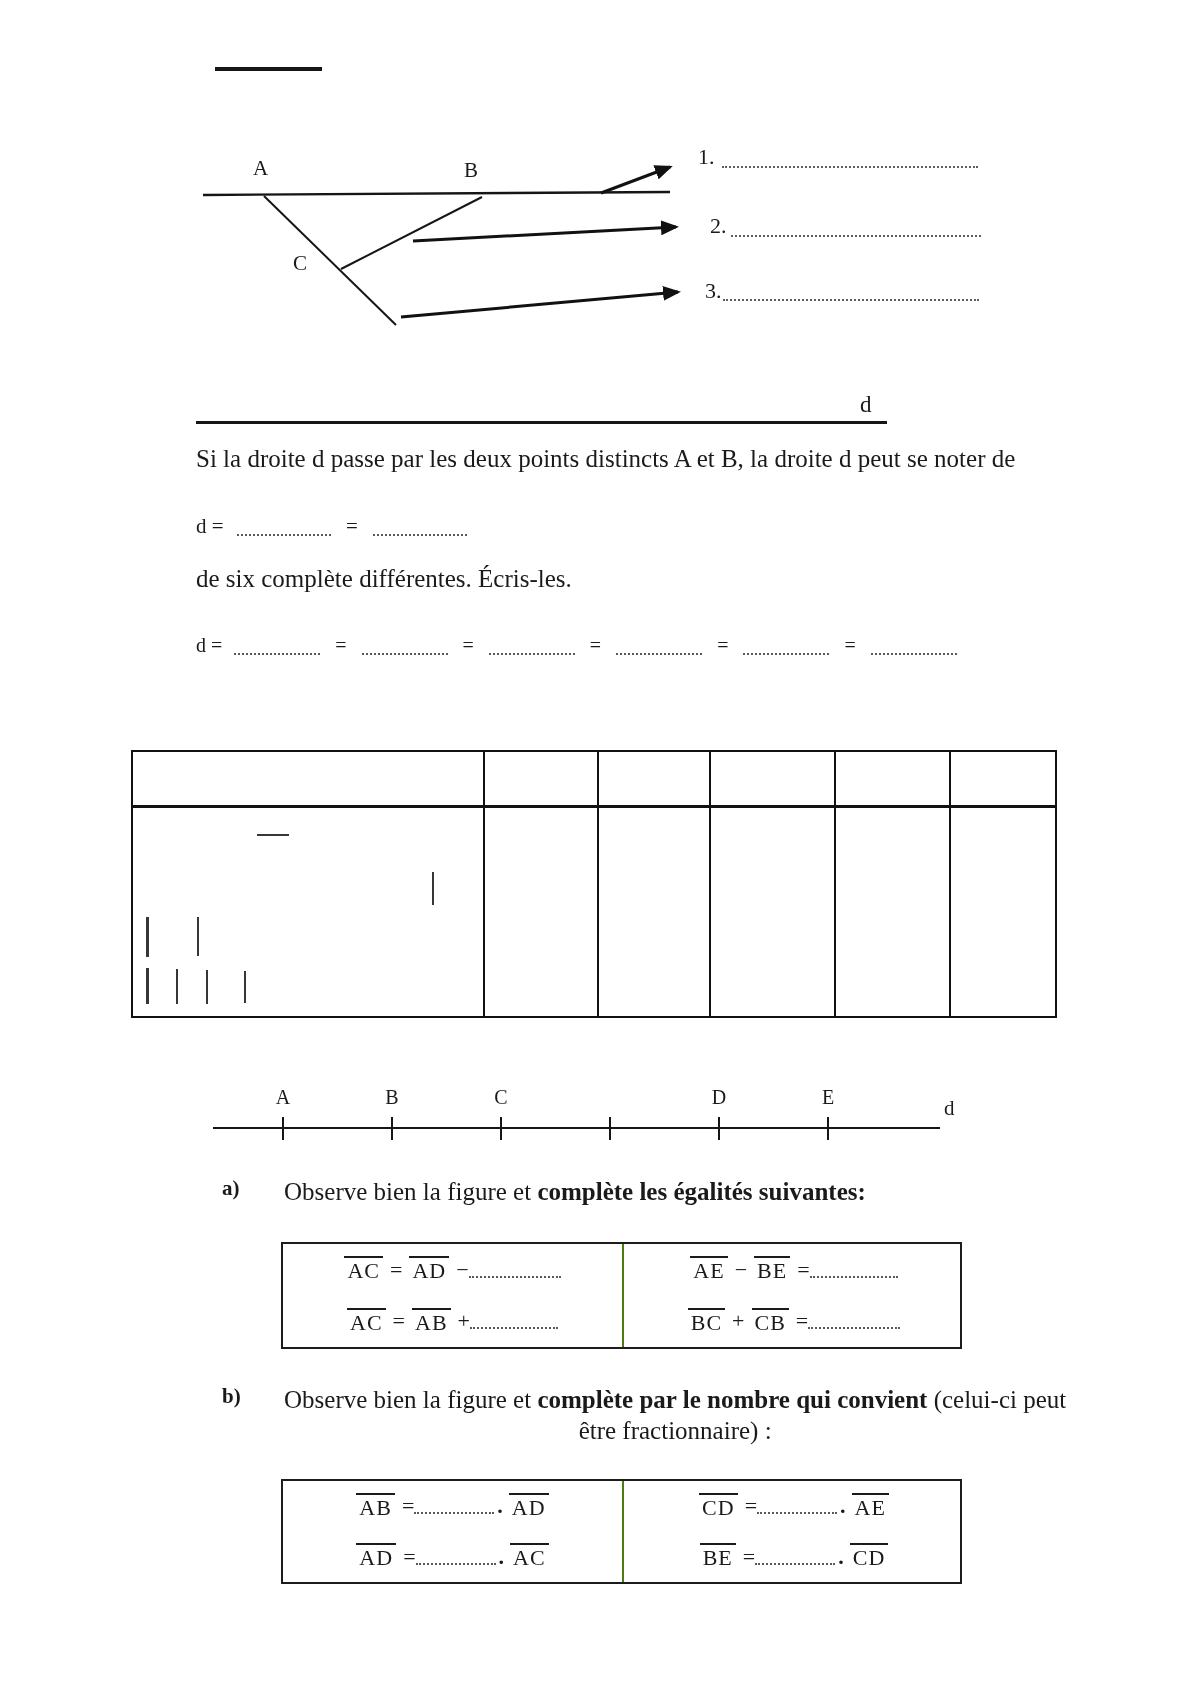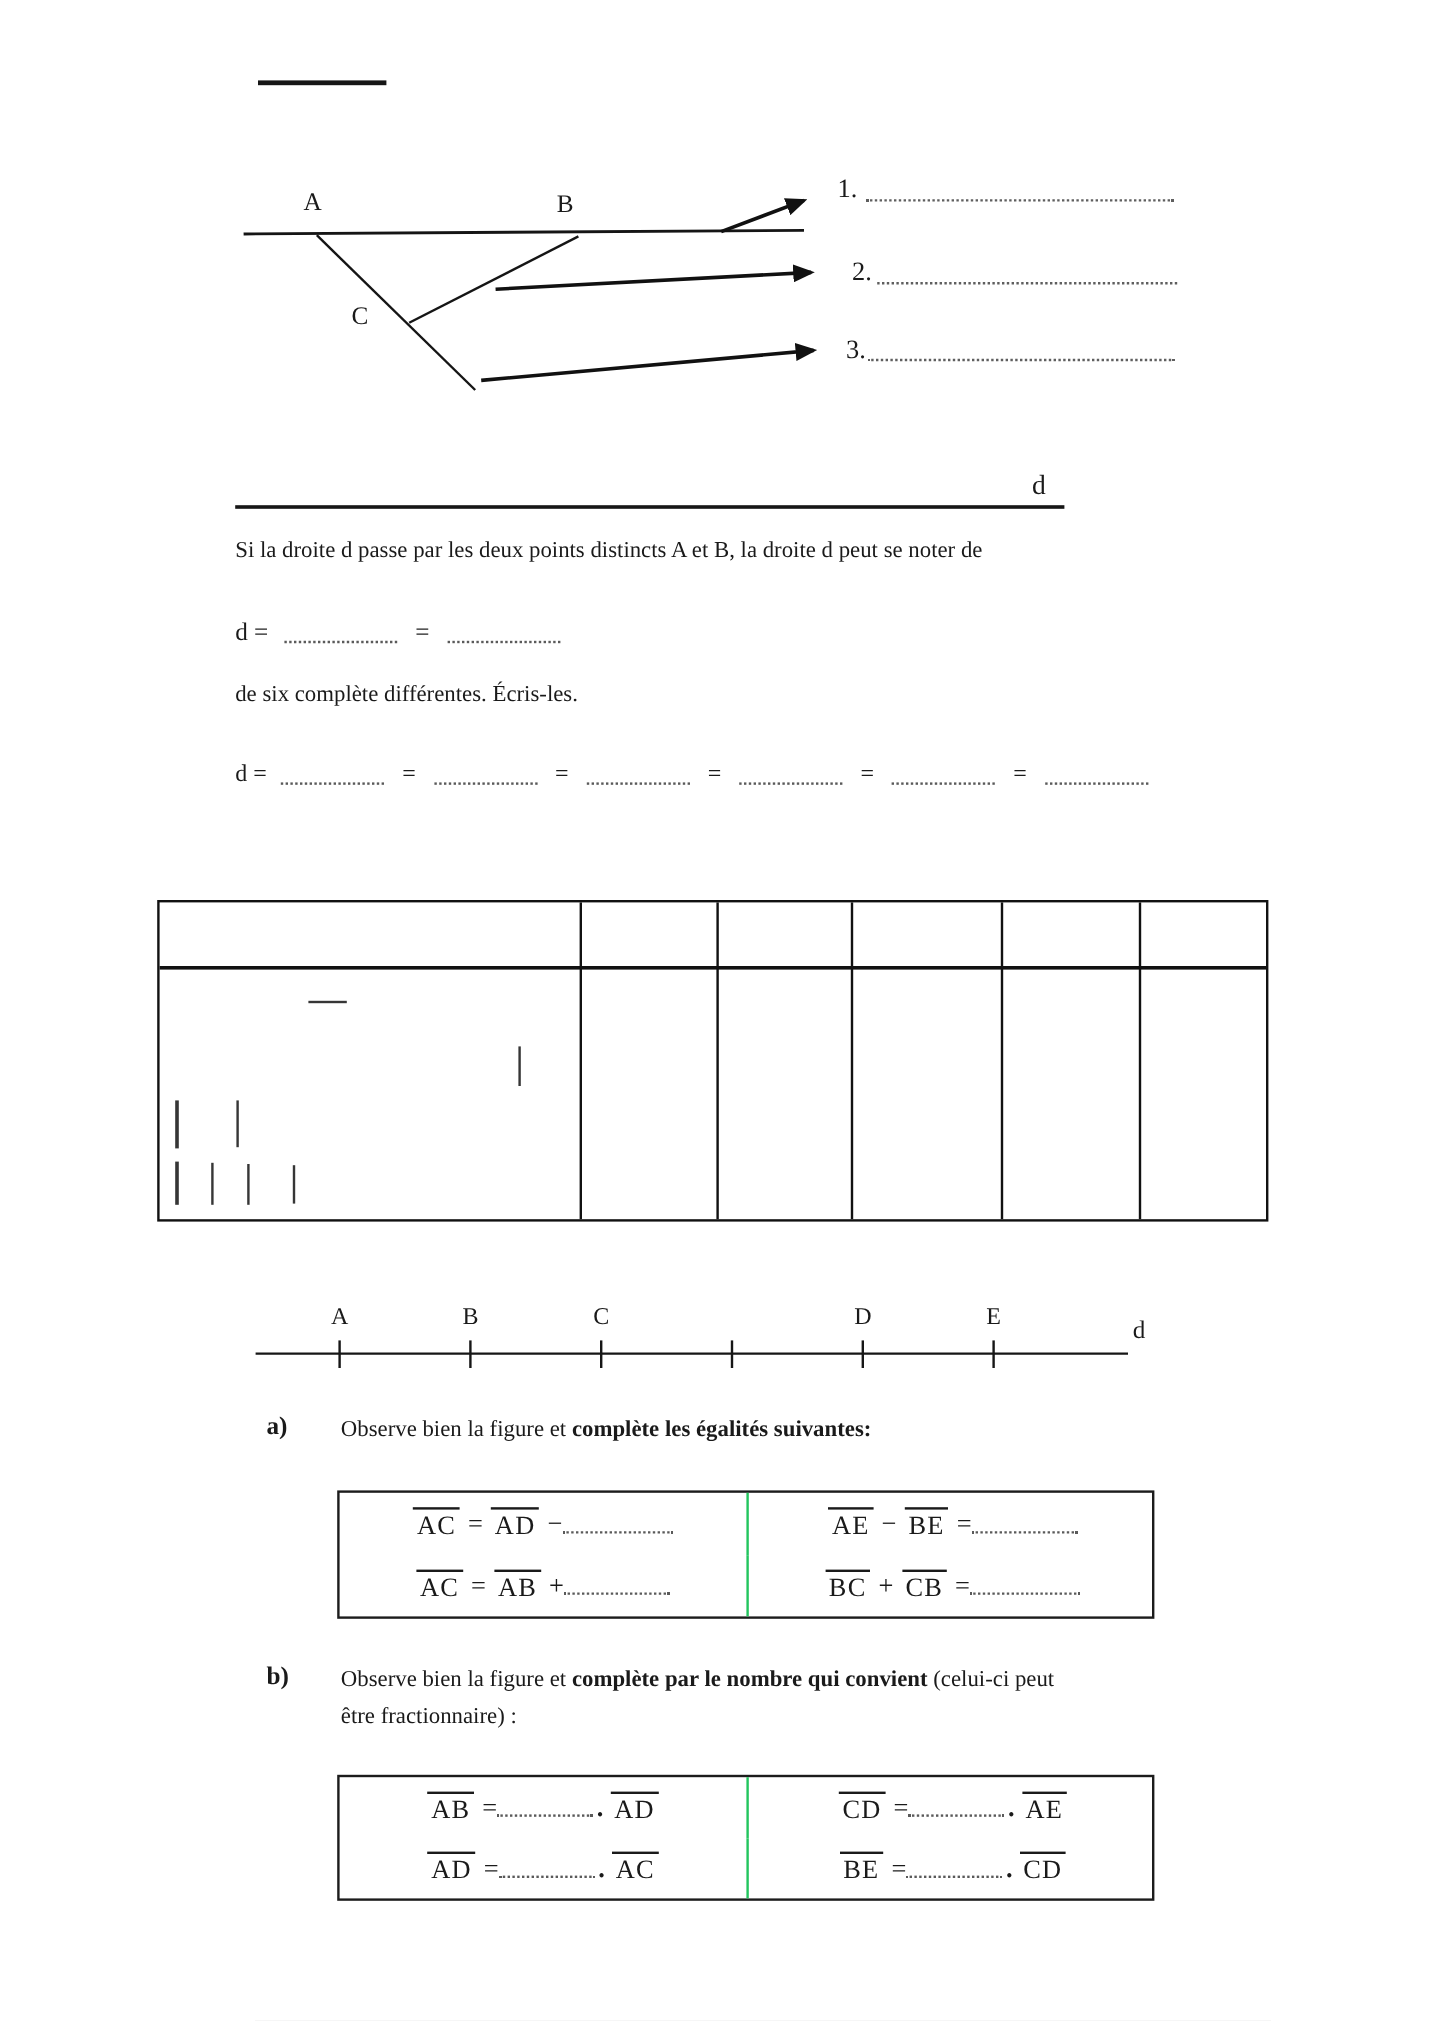--- a/index.html
+++ b/index.html
@@ -4,21 +4,21 @@
 <style>
   html,body { margin:0; padding:0; background:#e8e8e8; }
   .page {
     position:relative; width:1191px; height:1684px; margin:0 auto;
     background:#ffffff; overflow:hidden;
     font-family:"Liberation Serif","DejaVu Serif",serif;
     color:#1a1a1a;
   }
   .abs { position:absolute; }
   .rule { background:#161616; }
-  .txt { font-size:19px; line-height:31px; white-space:nowrap; }
+  .txt { font-size:25px; line-height:31px; white-space:nowrap; }
   .lbl { font-size:21px; }
   .bold { font-weight:700; }
   .blank {
     display:inline-block; height:14px; vertical-align:-3px;
     border-bottom:2px dotted #5a5a5a;
   }
   .leader {
     position:absolute; height:16px;
     border-bottom:2px dotted #5f5f5f;
   }
@@ -35,21 +35,21 @@
   
   .eqbox {
     position:absolute; left:281px; width:681px;
     display:grid; grid-template-columns:341px 340px; grid-template-rows:1fr 1fr;
     border:2px solid #1c1c1c; box-sizing:border-box;
   }
   .acell {
     display:flex; align-items:center; justify-content:center;
     font-size:22px; white-space:nowrap;
   }
-  .acell.leftcol { border-right:2px solid #22c55e; }
+  .acell.leftcol { border-right:2px solid #4d7c0f; }
   .bar {
     display:inline-block; border-top:2px solid #1a1a1a;
     padding:1px 3px 0 3px; line-height:1.1; letter-spacing:1px;
   }
   .op { margin:0 7px; }
   .op-tight { margin:0 0 0 7px; }
   .dot { font-weight:700; margin:0 6px 0 3px; }
   .ticklbl { position:absolute; transform:translateX(-50%); font-size:20px; }
   .ptlbl { position:absolute; font-size:21px; }
   svg { display:block; }
@@ -185,21 +185,21 @@
     <div class="acell">
       <span class="bar">BC</span>
       <span class="op">+</span>
       <span class="bar">CB</span>
       <span class="op-tight">=</span>
         <span class="blank" style="width:92px;"></span>
     </div>
   </div>
 
   <span class="abs bold" style="left:222px; top:1384px; font-size:21px;">b)</span>
-  <div class="abs txt" style="left:284px; top:1384px;">
+  <div class="abs txt" style="left:284px; top:1384px;text-align:center;">
     <div>
       <span>Observe bien la figure et </span><span class="bold">complète par le nombre qui convient</span><span> (celui-ci peut</span>
     </div>
     <div>être fractionnaire) :</div>
   </div>
 
   <div class="eqbox" style="top:1479px; height:105px;">
     <div class="acell leftcol">
       <span class="bar">AB</span>
       <span class="op-tight">=</span>

